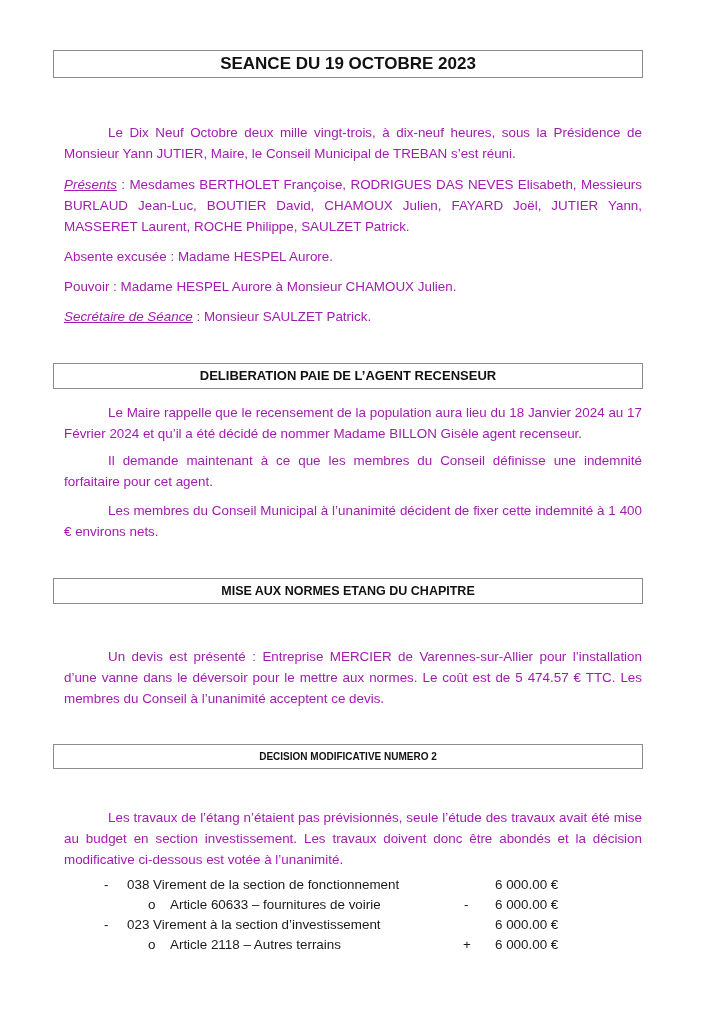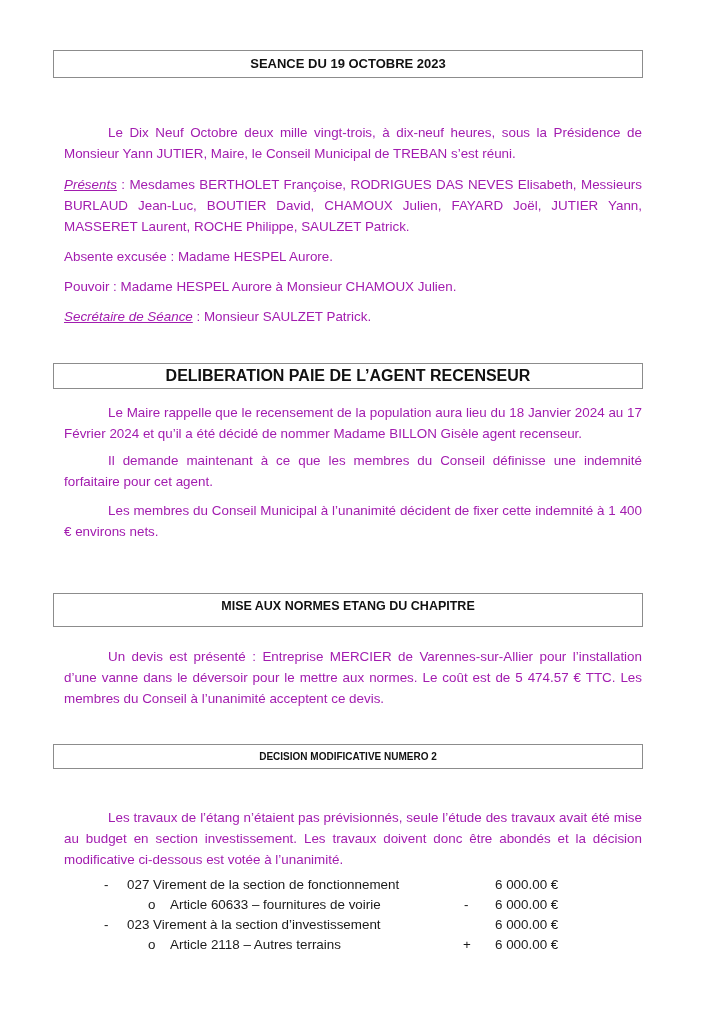--- a/index.html
+++ b/index.html
@@ -19,56 +19,56 @@
     text-align: justify; color: #a21caf;
   }
   .indent { text-indent: 44px; }
   .u { text-decoration: underline; font-style: italic; }
   .bud-row { position: absolute; font-size: 13.4px; color: #1a1a1a; white-space: nowrap; }
 </style>
 </head>
 <body>
 
 <div class="box" style="top:50px;height:28px;">
-  <span style="font-size:13px;line-height:26px;">SEANCE DU 19 OCTOBRE 2023</span>
+  <span style="font-size:17px;line-height:26px;">SEANCE DU 19 OCTOBRE 2023</span>
 </div>
 
 <p class="p indent" style="top:118px;">Le Dix Neuf Octobre deux mille vingt-trois, à dix-neuf heures, sous la Présidence de Monsieur Yann JUTIER, Maire, le Conseil Municipal de TREBAN s’est réuni.</p>
 
 <p class="p" style="top:170px;">
   <span class="u">Présents</span><span> : Mesdames BERTHOLET Françoise,  RODRIGUES DAS NEVES Elisabeth, Messieurs BURLAUD Jean-Luc, BOUTIER David, CHAMOUX Julien, FAYARD Joël, JUTIER Yann, MASSERET Laurent, ROCHE Philippe, SAULZET Patrick.</span>
 </p>
 
 <p class="p" style="top:242px;">Absente excusée : Madame HESPEL Aurore.</p>
 <p class="p" style="top:272px;">Pouvoir : Madame HESPEL Aurore à Monsieur CHAMOUX Julien.</p>
 <p class="p" style="top:302px;">
   <span class="u">Secrétaire de Séance</span><span> : Monsieur SAULZET Patrick.</span>
 </p>
 
 <div class="box" style="top:363px;height:26px;">
-  <span style="font-size:16px;line-height:24px;">DELIBERATION PAIE DE L’AGENT RECENSEUR</span>
+  <span style="font-size:13px;line-height:24px;">DELIBERATION PAIE DE L’AGENT RECENSEUR</span>
 </div>
 <p class="p indent" style="top:398px;">Le Maire rappelle que le recensement de la population aura lieu du 18 Janvier 2024 au 17 Février 2024 et qu’il a été décidé de nommer Madame BILLON Gisèle agent recenseur.</p>
 <p class="p indent" style="top:446px;">Il demande maintenant à ce que les membres du Conseil définisse une indemnité forfaitaire pour cet agent.</p>
 <p class="p indent" style="top:496px;">Les membres du Conseil Municipal à l’unanimité décident de fixer cette indemnité à 1 400 € environs nets.</p>
 
-<div class="box" style="top:578px;height:34px;margin-top:15px;">
+<div class="box" style="top:578px;height:26px;">
   <span style="font-size:12.5px;line-height:24px;">MISE AUX NORMES ETANG DU CHAPITRE</span>
 </div>
 <p class="p indent" style="top:642px;">Un devis est présenté : Entreprise MERCIER de Varennes-sur-Allier pour l’installation d’une vanne dans le déversoir pour le mettre aux normes. Le coût est de  5 474.57 € TTC. Les membres du Conseil à l’unanimité acceptent ce devis.</p>
 
 <div class="box" style="top:744px;height:25px;">
   <span style="font-size:10px;line-height:23px;">DECISION MODIFICATIVE NUMERO 2</span>
 </div>
 <p class="p indent" style="top:803px;">Les travaux de l’étang n’étaient pas prévisionnés, seule l’étude des travaux avait été mise au budget en section investissement. Les travaux doivent donc être abondés et la décision modificative ci-dessous est votée à l’unanimité.</p>
 
 <div>
   <div class="bud-row" style="top:877px;left:0;width:715px;">
     <span style="position:absolute;left:104px;">-</span>
-    <span style="position:absolute;left:127px;">027 Virement de la section de fonctionnement</span>
+    <span style="position:absolute;left:127px;">038 Virement de la section de fonctionnement</span>
     <span style="position:absolute;left:464px;"></span>
     <span style="position:absolute;left:495px;">6 000.00 €</span>
   </div>
   <div class="bud-row" style="top:897px;left:0;width:715px;">
     <span style="position:absolute;left:148px;">o</span>
     <span style="position:absolute;left:170px;">Article 60633 – fournitures de voirie</span>
     <span style="position:absolute;left:464px;">-</span>
     <span style="position:absolute;left:495px;">6 000.00 €</span>
   </div>
   <div class="bud-row" style="top:917px;left:0;width:715px;">

